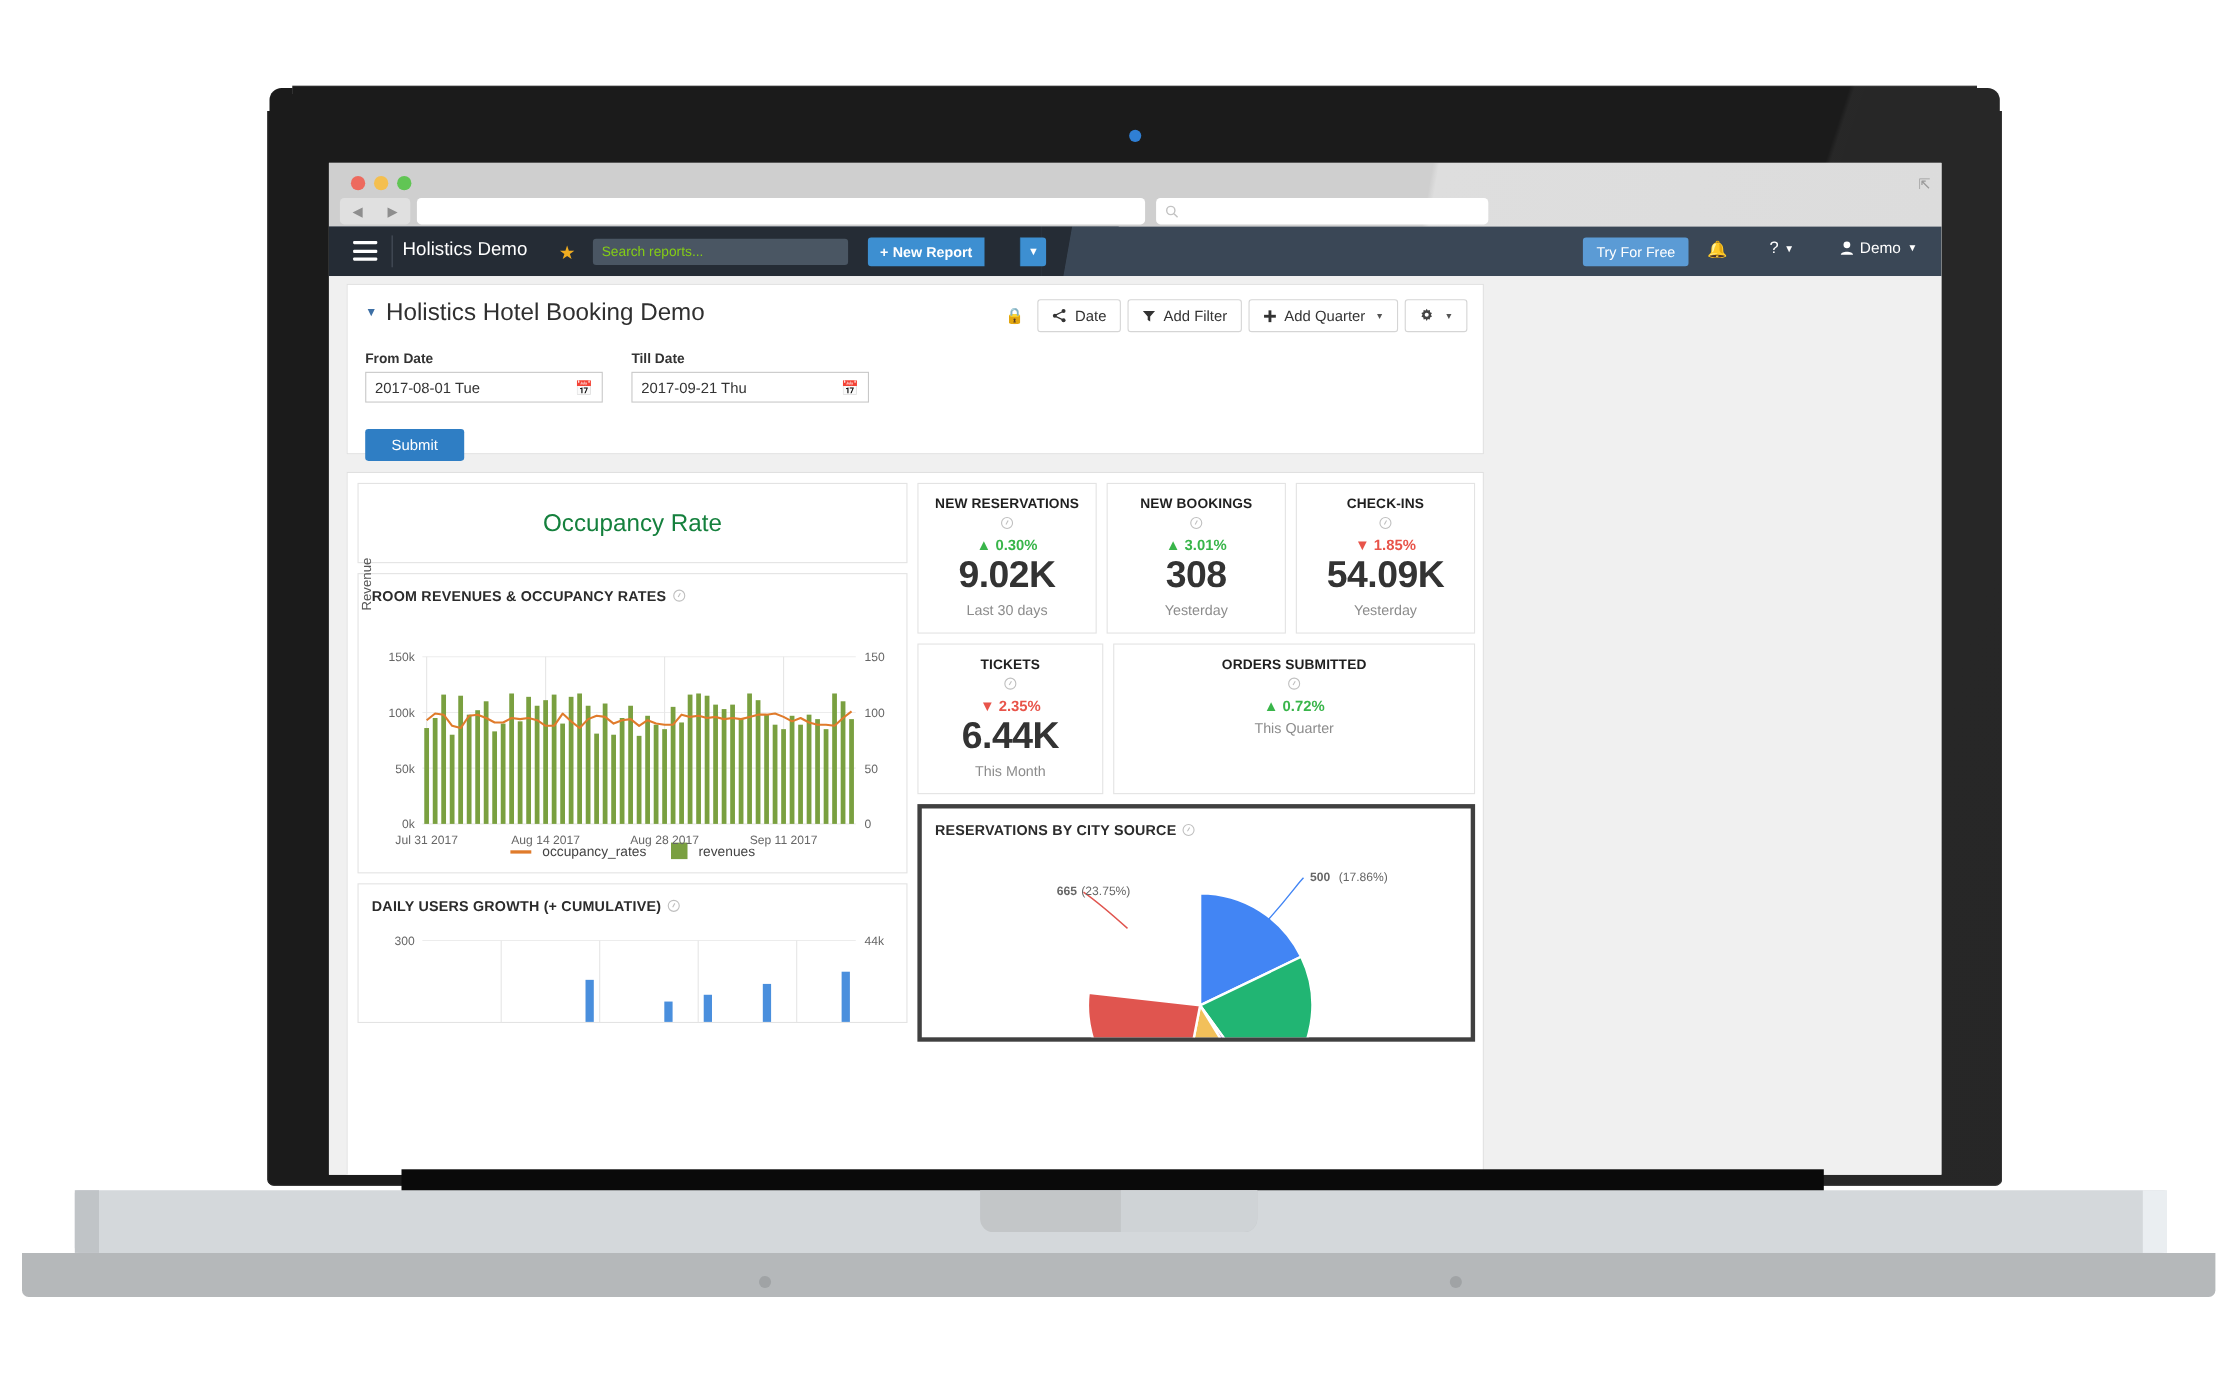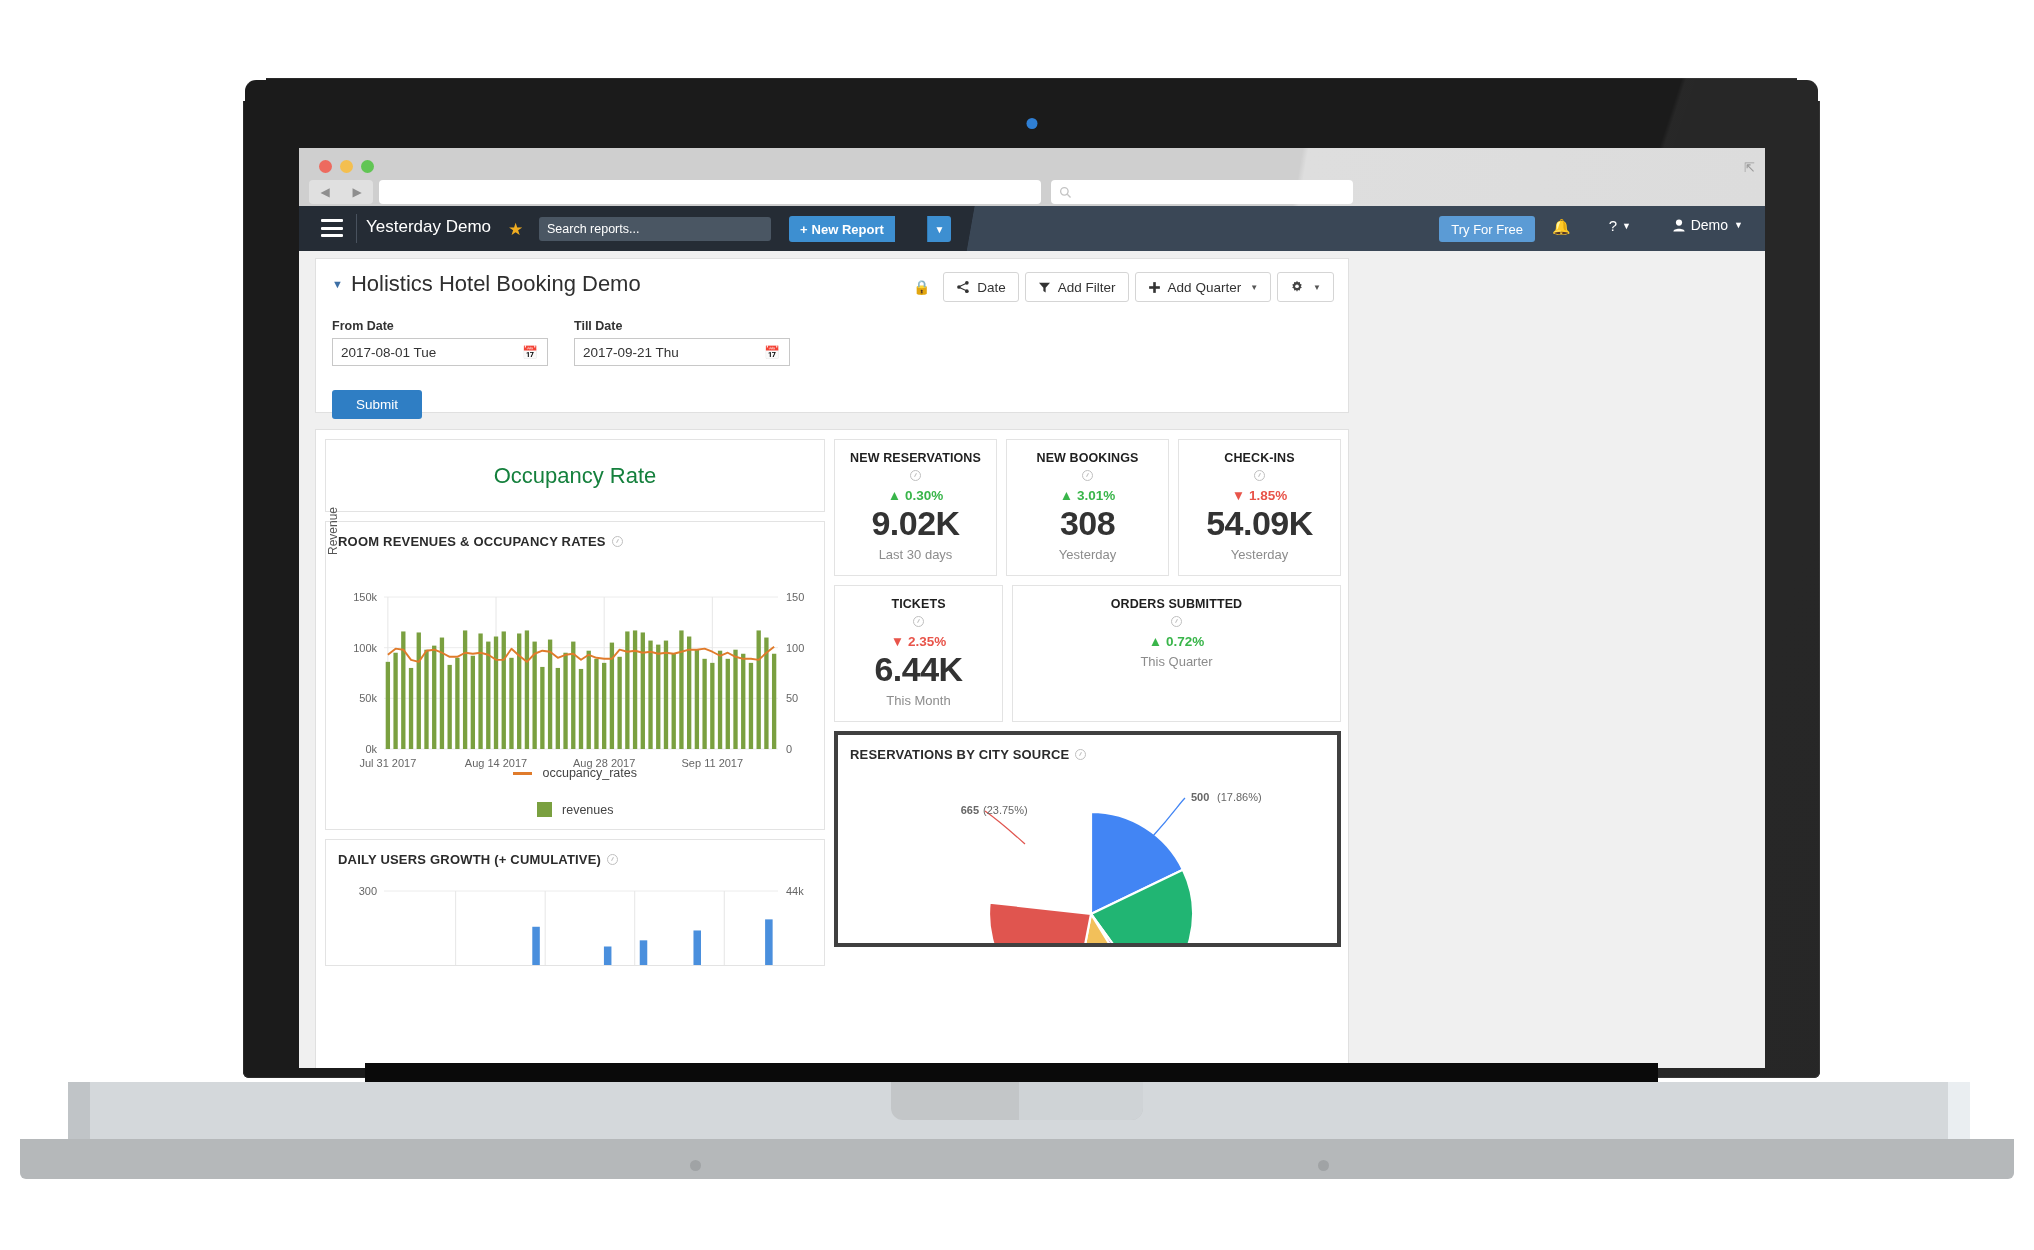--- a/index.html
+++ b/index.html
@@ -79,21 +79,21 @@
   .appbar-dark { position:absolute; left:0; top:0; width:648px; height:45px; background:#252c35; }
   .appbar-mid { position:absolute; left:648px; top:0; width:70px; height:45px;
      background:linear-gradient(100deg,#252c35 0%, #252c35 35%, #3a4756 36%, #3a4756 100%); }
   .burger { position:absolute; left:22px; top:13px; width:22px; height:18px;
      display:flex; flex-direction:column; justify-content:space-between; cursor:pointer; }
   .burger i { display:block; height:3px; background:#fff; border-radius:1px; }
   .brand { position:absolute; left:67px; top:11px; color:#fff; font-size:17px; }
   .brand-sep { position:absolute; left:57px; top:8px; width:1px; height:29px; background:#49525e; }
   .star { position:absolute; left:209px; top:13px; color:#f0ad21; font-size:17px; }
   .searchreports { position:absolute; left:240px; top:11px; width:232px; height:24px;
-     background:#4a5663; border-radius:3px; color:#ffffff; font-size:12.5px;
+     background:#4a5663; border-radius:3px; color:#84cc16; font-size:12.5px;
      display:flex; align-items:center; padding:0 8px; }
   .newreport { position:absolute; left:490px; top:10px; height:26px; background:#3d8fd1;
      color:#fff; font-size:13px; border-radius:3px 0 0 3px; display:flex; align-items:center;
      padding:0 11px; gap:4px; font-weight:600; }
   .newreport-caret { position:absolute; left:628px; top:10px; width:24px; height:26px;
      background:#3d8fd1; border-left:1px solid #2f7cb8; border-radius:0 3px 3px 0;
      display:flex; align-items:center; justify-content:center; color:#fff; font-size:10px; }
   .tryfree { position:absolute; right:230px; top:10px; height:26px; background:#5b9bd5;
      color:#fff; font-size:13px; border-radius:3px; display:flex; align-items:center; padding:0 12px; }
   .bell { position:absolute; right:194px; top:12px; color:#fff; font-size:15px; }
@@ -137,21 +137,21 @@
      padding:12px 0 0 12px; display:flex; align-items:center; gap:6px; }
   .info-ico { width:11px; height:11px; border-radius:50%; border:1.3px solid #bfbfbf; position:relative; display:inline-block; }
   .info-ico::after { content:""; position:absolute; left:4px; top:1.5px; width:1px; height:4px; background:#bfbfbf; transform:rotate(30deg); }
 
   .chartwrap { position:relative; height:205px; margin-top:6px; }
   .yleft-title { left:6px; top:96px; transform:rotate(-90deg); transform-origin:left top;
      font-size:12px; color:#555; }
   .yright-title { right:-6px; top:85px; transform:rotate(90deg); transform-origin:right top;
      font-size:12px; color:#555; }
   .legend { display:flex; gap:22px; justify-content:center; align-items:center;
-     font-size:12.5px; color:#444; padding:6px 0 12px;flex-direction:column; }
+     font-size:12.5px; color:#444; padding:6px 0 12px; }
   .lg-line { display:inline-block; width:19px; height:3px; background:#e07b2b; margin-right:7px; vertical-align:middle; }
   .lg-box { display:inline-block; width:15px; height:15px; background:#7aa040; margin-right:7px; vertical-align:-3px; }
 
   
   .wr { position:absolute; left:518px; top:9px; width:507px; }
   .kpi-row { display:flex; gap:9px; margin-bottom:9px; }
   .kpi { background:#fff; border:1px solid #e3e3e3; padding:11px 10px 13px; text-align:center; flex:1; }
   .kpi-name { font-size:12.5px; font-weight:bold; color:#1f1f1f; text-align:left;
      display:flex; align-items:center; gap:5px; letter-spacing:.1px;flex-direction:column; }
   .kpi-delta { font-size:13.5px; margin-top:7px; font-weight:600; }
@@ -208,21 +208,21 @@
     <div class="appbar">
       <div class="appbar-dark"></div>
       <div class="appbar-mid"></div>
 
       <div class="burger">
         <i></i>
           <i></i>
           <i></i>
       </div>
       <div class="brand-sep"></div>
-      <div class="brand">Yesterday Demo</div>
+      <div class="brand">Holistics Demo</div>
       <div class="star">★</div>
       <div class="searchreports">
         <span>Search reports...</span>
       </div>
       <div class="newreport">
         <span>+</span>
         <span>New Report</span>
       </div>
       <div class="newreport-caret">
         <span>▼</span>

